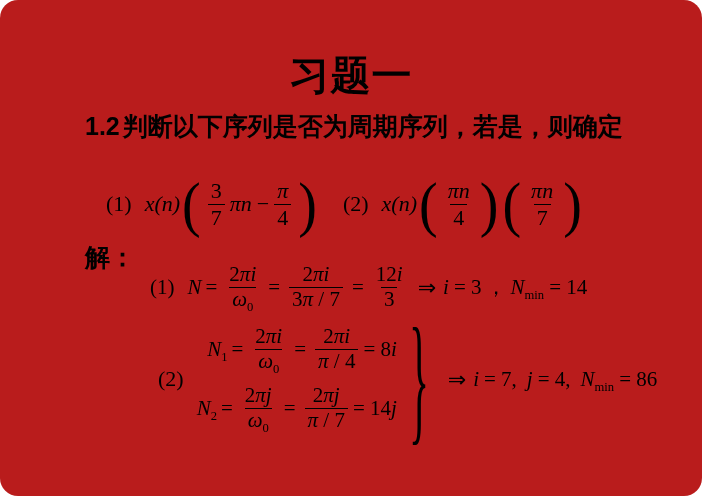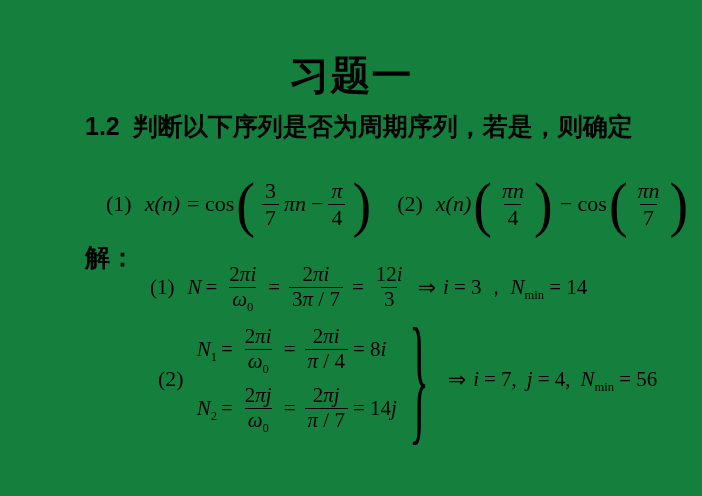--- a/index.html
+++ b/index.html
@@ -1,25 +1,25 @@
 <!DOCTYPE html>
 <html><head>
 <meta charset="utf-8">
 <style>
   html,body{margin:0;padding:0;background:#fff;}
-  .page{position:relative;width:702px;height:496px;background:#15803d;color:#000;overflow:hidden;}
+  .page{position:relative;width:702px;height:496px;background:#b91c1c;color:#000;overflow:hidden;border-radius:18px;}
 
   
   .title{position:absolute;top:52px;left:0;right:0;text-align:center;
          font-family:"Liberation Sans",sans-serif;font-weight:700;font-size:40px;line-height:46px;letter-spacing:1px;}
 
   
   .problem{position:absolute;left:85px;top:111px;width:580px;
            font-family:"Liberation Sans",sans-serif;font-weight:700;font-size:25px;line-height:31px;}
-  .p-num{margin-right:13px;}
+  .p-num{margin-right:3px;}
 
   
   .math{font-family:"Liberation Serif",serif;font-size:22px;color:#000;}
   .it{font-style:italic;}
   .up{font-style:normal;}
   .ml4{margin-left:5px;}
   .ml6{margin-left:7px;}
   .f-label{margin-right:13px;font-style:normal;}
   .frac{display:inline-flex;flex-direction:column;align-items:center;vertical-align:middle;margin:0 5px;line-height:1.14;}
   .num,.den{padding:0 3px;white-space:nowrap;text-align:center;}
@@ -32,21 +32,21 @@
 
   
   .formulas{position:absolute;left:106px;top:172px;height:64px;display:flex;align-items:center;gap:24px;}
   .formula{display:inline-flex;align-items:center;}
 
   
   .sol-heading{position:absolute;left:85px;top:242px;
                font-family:"Liberation Sans",sans-serif;font-weight:700;font-size:25px;line-height:30px;}
   .sol1{position:absolute;left:150px;top:254px;height:66px;display:flex;align-items:center;font-size:21px;}
   .sol2{position:absolute;left:158px;top:318px;height:122px;display:flex;align-items:center;}
-  .eq-col{display:flex;flex-direction:column;gap:10px;}
+  .eq-col{display:flex;flex-direction:column;gap:10px;align-items:flex-end;}
   .eq-row{display:flex;align-items:center;font-size:21px;}
   .brace{font-family:"Liberation Serif",serif;font-size:58px;line-height:1;display:inline-block;
          transform:scale(0.72,2.45);transform-origin:center;margin:0 4px 0 8px;}
   .result{display:inline-flex;align-items:center;font-size:21px;margin-left:4px;}
   .gap8{margin-left:10px;}
   .comma{margin:0 4px;}
 </style>
 </head>
 <body>
 
@@ -58,21 +58,20 @@
     <div>
       <span class="p-num">1.2</span><span>判断以下序列是否为周期序列，若是，则确定</span>
     </div>
   </div>
 
   <div class="formulas math">
 
     <span class="formula">
       <span class="f-label">(1)</span>
       <span class="it">x(n)</span>
-      <span class="up ml6">= cos</span>
       <span class="bp">(</span>
       <span class="frac">
         <span class="num"><span class="up">3</span></span>
         <span class="den"><span class="up">7</span></span>
       </span>
       <span class="it">πn</span>
       <span class="up ml4">−</span>
       <span class="frac">
         <span class="num"><span class="it">π</span></span>
         <span class="den"><span class="up">4</span></span>
@@ -82,21 +81,20 @@
 
     <span class="formula">
       <span class="f-label">(2)</span>
       <span class="it">x(n)</span>
       <span class="bp">(</span>
       <span class="frac">
         <span class="num"><span class="it">πn</span></span>
         <span class="den"><span class="up">4</span></span>
       </span>
       <span class="bp">)</span>
-      <span class="up ml4">− cos</span>
       <span class="bp">(</span>
       <span class="frac">
         <span class="num"><span class="it">πn</span></span>
         <span class="den"><span class="up">7</span></span>
       </span>
       <span class="bp">)</span>
     </span>
 
   </div>
 
@@ -169,17 +167,17 @@
 
     <span class="brace">}</span>
 
     <span class="result">
       <span class="arrow">⇒</span>
       <span class="it">i</span>
       <span class="up ml4">= 7,</span>
       <span class="it gap8">j</span>
       <span class="up ml4">= 4,</span>
       <span class="vgroup gap8"><span class="it">N</span><sub class="ssub">min</sub></span>
-      <span class="up ml4">= 56</span>
+      <span class="up ml4">= 86</span>
     </span>
   </div>
 
 </div>
 
 </body></html>

